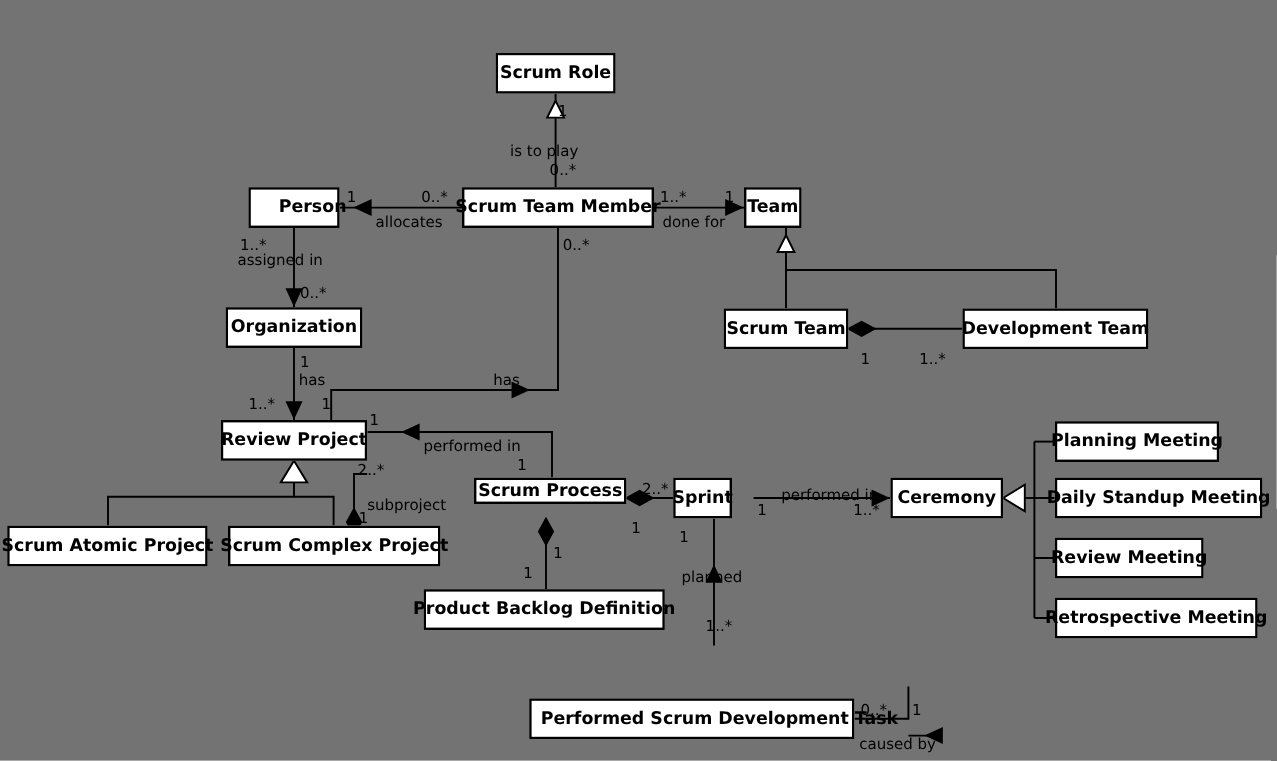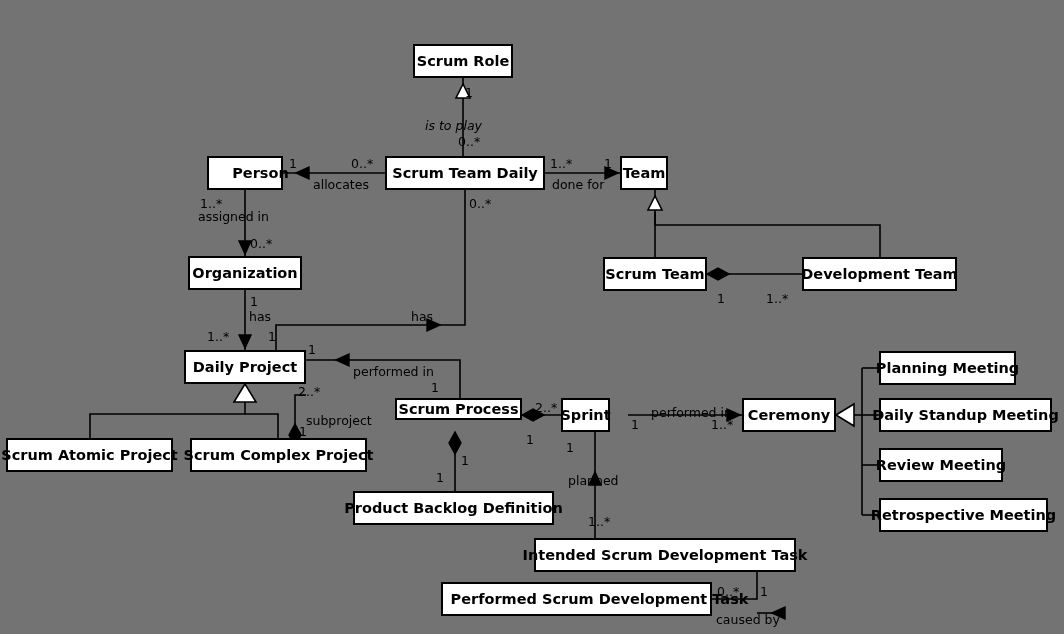--- a/index.html
+++ b/index.html
@@ -131,36 +131,36 @@
     <line x1="757" y1="613" x2="775" y2="613"></line>
   </svg>
 
   <div class="node" style="left:413px;top:44px;width:100px;height:34px;">
       <span>Scrum Role</span>
     </div>
   <div class="node" style="left:207px;top:156px;width:76px;height:34px;padding-left:31px;">
       <span>Person</span>
     </div>
   <div class="node" style="left:385px;top:156px;width:160px;height:34px;">
-      <span>Scrum Team Daily</span>
+      <span>Scrum Team Member</span>
     </div>
   <div class="node" style="left:620px;top:156px;width:48px;height:34px;">
       <span>Team</span>
     </div>
   <div class="node" style="left:188px;top:256px;width:114px;height:34px;">
       <span>Organization</span>
     </div>
   <div class="node" style="left:603px;top:257px;width:104px;height:34px;">
       <span>Scrum Team</span>
     </div>
   <div class="node" style="left:802px;top:257px;width:155px;height:34px;">
       <span>Development Team</span>
     </div>
   <div class="node" style="left:184px;top:350px;width:122px;height:34px;">
-      <span>Daily Project</span>
+      <span>Review Project</span>
     </div>
   <div class="node" style="left:879px;top:351px;width:137px;height:34px;">
       <span>Planning Meeting</span>
     </div>
   <div class="node" style="left:395px;top:398px;width:127px;height:22px;">
       <span>Scrum Process</span>
     </div>
   <div class="node" style="left:561px;top:398px;width:49px;height:34px;">
       <span>Sprint</span>
     </div>
@@ -178,28 +178,25 @@
     </div>
   <div class="node" style="left:879px;top:448px;width:124px;height:34px;">
       <span>Review Meeting</span>
     </div>
   <div class="node" style="left:353px;top:491px;width:201px;height:34px;">
       <span>Product Backlog Definition</span>
     </div>
   <div class="node" style="left:879px;top:498px;width:169px;height:34px;">
       <span>Retrospective Meeting</span>
     </div>
-  <div class="node" style="left:534px;top:538px;width:262px;height:34px;">
-      <span>Intended Scrum Development Task</span>
-    </div>
   <div class="node" style="left:441px;top:582px;width:271px;height:34px;padding-left:46px;">
       <span>Performed Scrum Development Task</span>
     </div>
 
-  <div class="lbl" style="left:425px;top:118px;font-style:italic;">is to play</div>
+  <div class="lbl" style="left:425px;top:118px;">is to play</div>
   <div class="lbl" style="left:313px;top:177px;">allocates</div>
   <div class="lbl" style="left:552px;top:177px;">done for</div>
   <div class="lbl" style="left:198px;top:209px;">assigned in</div>
   <div class="lbl" style="left:249px;top:309px;">has</div>
   <div class="lbl" style="left:411px;top:309px;">has</div>
   <div class="lbl" style="left:353px;top:364px;">performed in</div>
   <div class="lbl" style="left:306px;top:413px;">subproject</div>
   <div class="lbl" style="left:651px;top:405px;">performed in</div>
   <div class="lbl" style="left:568px;top:473px;">planned</div>
   <div class="lbl" style="left:716px;top:612px;">caused by</div>

